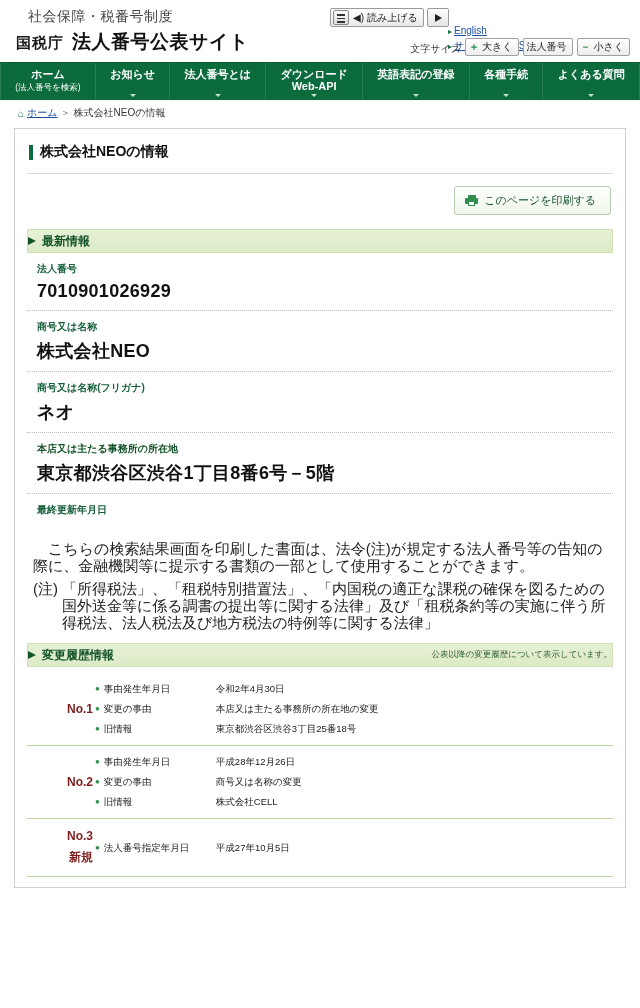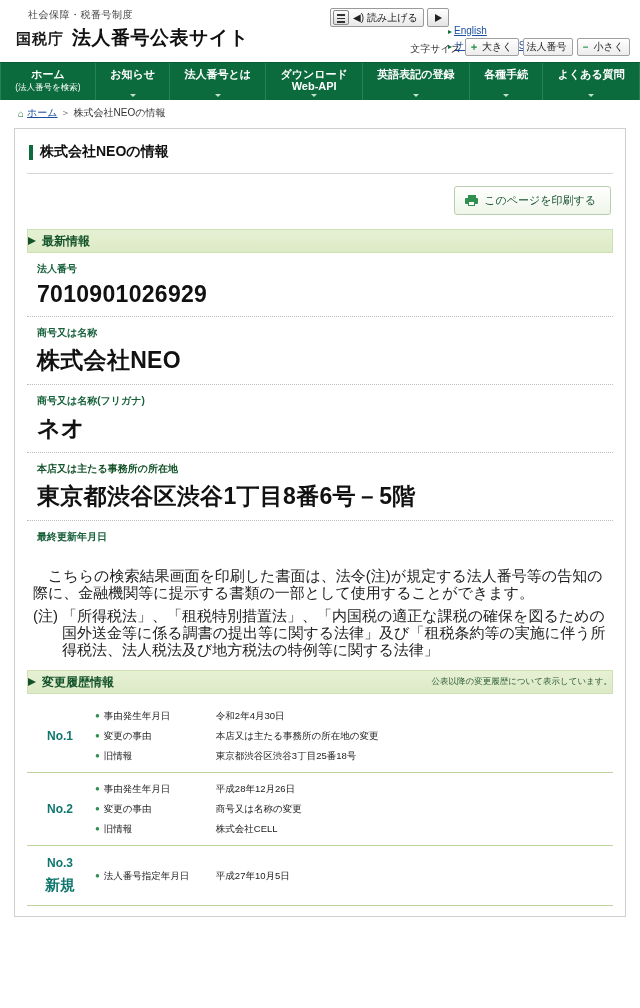--- a/index.html
+++ b/index.html
@@ -13,21 +13,21 @@
   body { width: 640px; min-height: 1008px; }
 
   
   .header {
     position: relative;
     height: 62px;
     background: #ffffff;
     padding: 6px 12px 0 16px;
   }
   .site-sub {
-    font-size: 10px;
+    font-size: 14px;
     color: #444;
     letter-spacing: .5px;
     margin: 2px 0 0 12px;
   }
   .logo-row {
     display: flex;
     align-items: baseline;
     margin-top: 3px;
   }
   .logo-agency {
@@ -275,21 +275,21 @@
     padding: 9px 0 8px 10px;
   }
   .field:last-of-type { border-bottom: none; }
   .field .flabel {
     font-size: 10px;
     font-weight: bold;
     color: #16603a;
     margin-bottom: 5px;
   }
   .field .fvalue {
-    font-size: 23px;
+    font-size: 18px;
     color: #111;
     font-weight: bold;
     letter-spacing: .3px;
   }
   .field.addr .flabel { color: #14532a; }
   .field.small .fvalue { font-size: 11px; font-weight: normal; }
   .field.updated .flabel { color: #16603a; }
 
   
   .notes {
@@ -312,31 +312,31 @@
     margin: 6px 12px 0 12px;
     border-collapse: collapse;
     width: calc(100% - 24px);
   }
   .hist-row {
     border-top: 1px solid #cfe0b4;
   }
   .hist-row:first-child { border-top: none; }
   .hist-no {
     width: 66px;
-    text-align: center;
+    text-align: right;
     vertical-align: middle;
     font-size: 12px;
     font-weight: bold;
-    color: #0f766e;
+    color: #7f1d1d;
     padding: 10px 0;
     border-bottom: 1px solid #bcd59b;
   }
   .hist-no .shinki {
     display: block;
-    font-size: 15px;
+    font-size: 12px;
     margin-top: 6px;
     font-weight: bold;
   }
   .hist-body {
     padding: 6px 0 6px 0;
     border-bottom: 1px solid #bcd59b;
   }
   .hist-line {
     display: flex;
     font-size: 9.5px;

